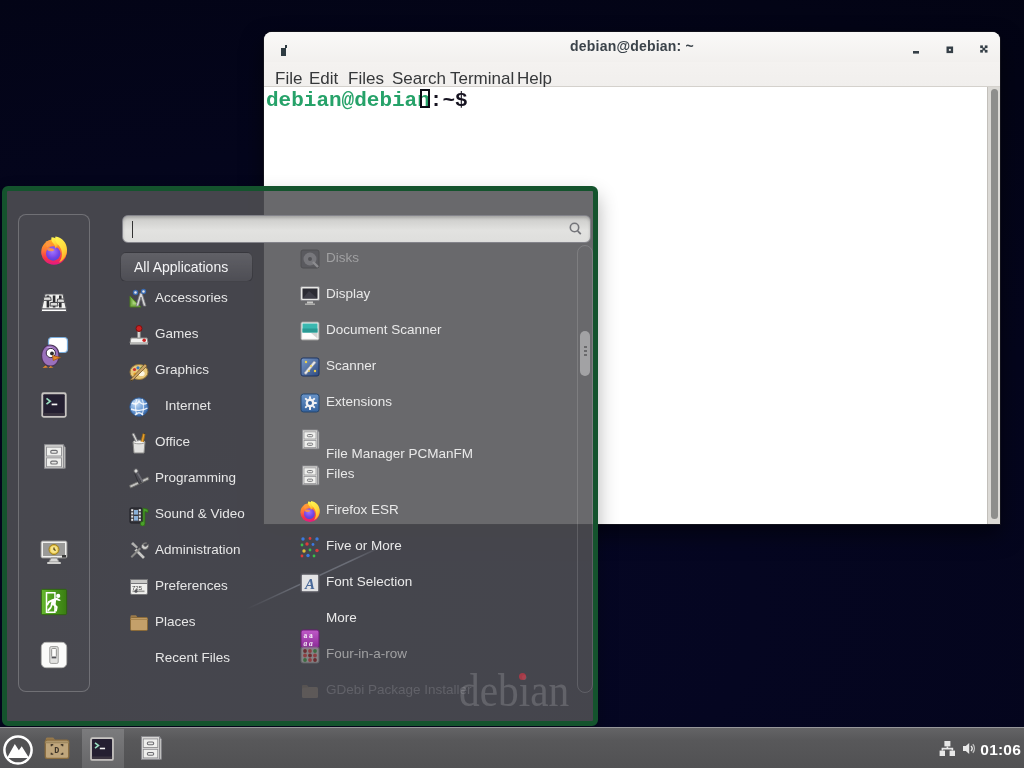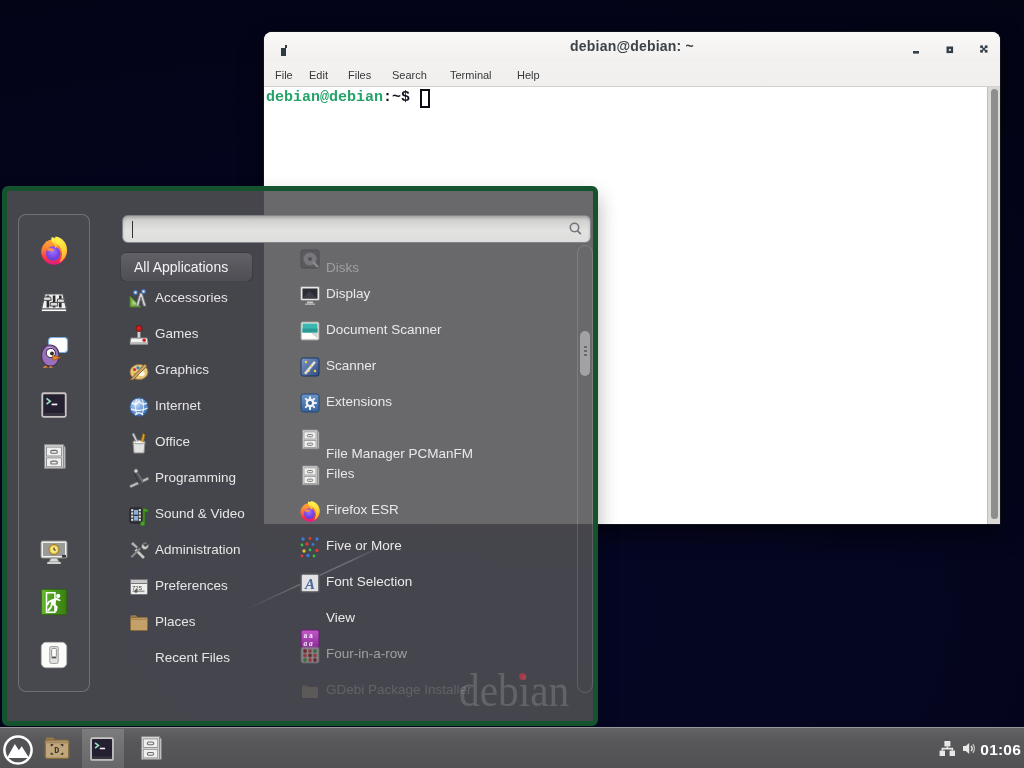--- a/index.html
+++ b/index.html
@@ -14,23 +14,23 @@
     border-radius:8px 8px 0 0;
     box-shadow: 0 0 0 1px rgba(25,25,32,.75), 0 10px 22px rgba(0,0,0,.55);
     background:#ffffff; }
   #titlebar { left:0; top:0; width:736px; height:30px;
     background:linear-gradient(#faf9f8, #f2f0ee);
     border-radius:8px 8px 0 0; }
   #title { width:736px; top:6px; text-align:center; font-size:14px; font-weight:bold; color:#3b434a; letter-spacing:0.2px;}
   #menubar { left:0; top:30px; width:736px; height:25px;
     background:linear-gradient(#f4f2f0,#f1efed);
     border-bottom:1px solid #d4d1cc; }
-  .mi { position:absolute; font-size:11px; color:#36383a; top:37px; }
+  .mi { position:absolute; font-size:17px; color:#36383a; top:37px; }
   #tcontent { left:0; top:55px; width:723px; height:437px; background:#ffffff; }
-  #prompt { left:2px; top:2px; font-family:"Liberation Mono", monospace; font-weight:bold; font-size:15px; color:#15121f; white-space:pre; }
+  #prompt { left:2px; top:2px; font-family:"Liberation Mono", monospace; font-weight:bold; font-size:21px; color:#15121f; white-space:pre; }
   #prompt .g { color:#26a269; }
   #cursor { left:156px; top:2px; width:10px; height:19px; border:2px solid #0c0c16; }
   #tscroll { left:723px; top:55px; width:13px; height:437px; background:#dbd9d5; border-left:1px solid #c2bfba; }
   #tthumb { left:3px; top:2px; width:7px; height:430px; background:#8e8e8c; border-radius:4px; }
 
   #menu { left:2px; top:186px; width:596px; height:540px;
     background:rgba(80,80,84,0.86);
     border:5px solid #14532d; border-radius:6px;
     box-shadow: 0 10px 20px rgba(0,0,0,.30); }
   #sidebox { left:11px; top:23px; width:72px; height:478px;
@@ -242,21 +242,21 @@
     <div class="ic" style="left:121px; top:169px;"><svg width="22" height="22" viewBox="0 0 22 22">
 <ellipse cx="11" cy="12" rx="9" ry="7.5" fill="#e8c87a" stroke="#9a7a3a" stroke-width="1"></ellipse>
 <ellipse cx="13.5" cy="13.5" rx="3.2" ry="2.6" fill="#fdf6e2"></ellipse>
 <circle cx="6.5" cy="9.5" r="1.6" fill="#cc3333"></circle>
 <circle cx="10" cy="7.8" r="1.6" fill="#3a7ac0"></circle>
 <circle cx="14" cy="8.2" r="1.6" fill="#3aa03a"></circle>
 <circle cx="7" cy="14" r="1.6" fill="#e8a020"></circle>
 <path d="M2 20 L15 6 L17 4 L19 6 L17 8 L4 21 Z" fill="#caa468" stroke="#7a5a28" stroke-width="0.8"></path>
 <path d="M2 20 L5 19.5 L4 21 Z" fill="#2b2b2b"></path>
 </svg></div>
-    <div class="cat" style="top:207px;">Internet</div>
+    <div class="cat" style="top:207px;margin-left:10px;">Internet</div>
     <div class="ic" style="left:121px; top:205px;"><svg width="22" height="22" viewBox="0 0 22 22">
 <defs>
           <radialGradient id="gl1" cx="35%" cy="30%" r="75%">
 <stop offset="0%" stop-color="#cfe3f7"></stop>
             <stop offset="55%" stop-color="#6f9fd8"></stop>
             <stop offset="100%" stop-color="#3a6aaa"></stop>
 </radialGradient>
         </defs>
 <circle cx="11" cy="11" r="9.2" fill="url(#gl1)" stroke="#2e5a94" stroke-width="1"></circle>
 <path d="M4 7 C8 9 10 8 11 5 C12 8 16 9 19 7 M3 13 C7 15 15 15 19.5 12 M7 19 C9 16 13 16 15 19" stroke="#ffffff" stroke-width="1.4" fill="none" opacity="0.85"></path>
@@ -309,21 +309,21 @@
 <rect x="4.5" y="14.5" width="12" height="1.6" fill="#9a9a98"></rect>
 <circle cx="8" cy="15.3" r="1.5" fill="#55555a"></circle>
 </svg></div>
     <div class="cat" style="top:423px;">Places</div>
     <div class="ic" style="left:121px; top:421px;"><svg width="22" height="22" viewBox="0 0 22 22">
 <path d="M2.5 6 L2.5 4.5 a1.2 1.2 0 0 1 1.2-1.2 L8 3.3 L10 6 Z" fill="#9a7a4a"></path>
 <rect x="2.5" y="5.5" width="17" height="13" rx="1.2" fill="#c4a06a" stroke="#8a6a38" stroke-width="1"></rect>
 <path d="M2.5 8 L19.5 8 L19.5 6.8 L2.5 6.8 Z" fill="#a8854e"></path>
 </svg></div>
     <div class="cat" style="top:459px;">Recent Files</div>
-    <div class="app dim" style="top:69px;text-align:right;">Disks</div>
+    <div class="app dim" style="top:59px;text-align:right;">Disks</div>
     <div class="ic" style="left:291px; top:56px; opacity:0.45;"><svg width="24" height="24" viewBox="0 0 24 24">
 <rect x="3" y="3" width="18" height="18" rx="2" fill="#4a4a50" stroke="#2e2e33" stroke-width="1"></rect>
 <circle cx="12" cy="12" r="6.5" fill="#8a8a90"></circle>
 <circle cx="12" cy="12" r="2" fill="#3a3a40"></circle>
 <path d="M15 15 L20 20" stroke="#b8b8bc" stroke-width="2.4"></path>
 </svg></div>
     <div class="app" style="top:95px;">Display</div>
     <div class="ic" style="left:291px; top:92px;"><svg width="24" height="24" viewBox="0 0 24 24">
 <rect x="2.5" y="3.5" width="19" height="14" rx="1.5" fill="#e8e8e6" stroke="#8a8a8e" stroke-width="1"></rect>
 <rect x="4.5" y="5.5" width="15" height="10" fill="#2b2b33"></rect>
@@ -438,21 +438,21 @@
 <circle cx="4" cy="21" r="1.4" fill="#e03a3a"></circle>
           <circle cx="10" cy="20.5" r="1.7" fill="#3a7ae0"></circle>
           <circle cx="16" cy="21" r="1.4" fill="#3ac04a"></circle>
 </g>
 </svg></div>
     <div class="app" style="top:383px;">Font Selection</div>
     <div class="ic" style="left:291px; top:380px;"><svg width="24" height="24" viewBox="0 0 24 24">
 <rect x="3" y="3" width="18" height="18" rx="1.5" fill="#e2e2e4" stroke="#55555e" stroke-width="1.6"></rect>
 <text x="7" y="17.5" font-family="Liberation Serif" font-size="15" font-style="italic" font-weight="bold" fill="#4a6a9a">A</text>
 </svg></div>
-    <div class="app" style="top:419px;">View</div>
+    <div class="app" style="top:419px;">More</div>
     <div class="ic" style="left:291px; top:436px;font-weight:bold;"><svg width="24" height="24" viewBox="0 0 24 24">
 <defs>
           <linearGradient id="fn1" x1="0" y1="0" x2="0" y2="1">
 <stop offset="0%" stop-color="#c05ac8"></stop>
             <stop offset="100%" stop-color="#8a2a96"></stop>
           </linearGradient>
         </defs>
 <rect x="3" y="3" width="18" height="18" rx="2" fill="url(#fn1)" stroke="#6a1a74" stroke-width="1"></rect>
 <text x="5.4" y="11.4" font-family="Liberation Serif" font-size="7.5" fill="#f4eef6">a&nbsp;a</text>
 <text x="5.4" y="18.8" font-family="Liberation Serif" font-size="7.5" font-style="italic" fill="#f4eef6">a&nbsp;a</text>

